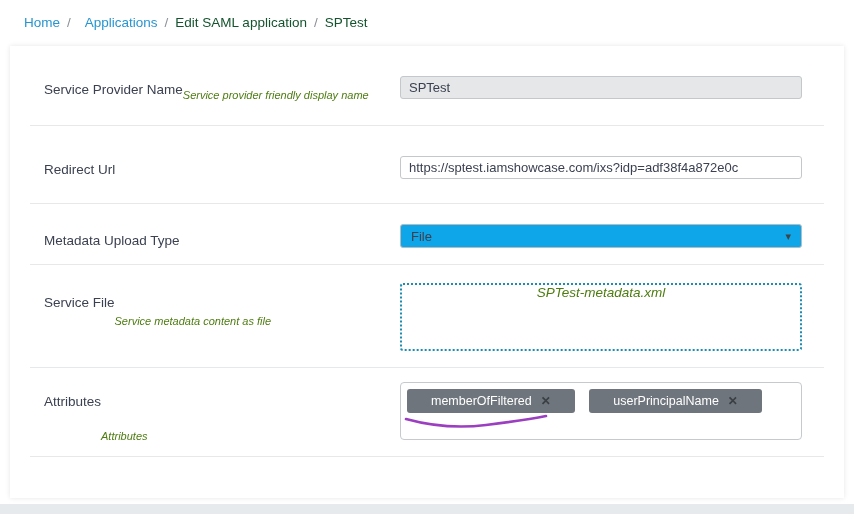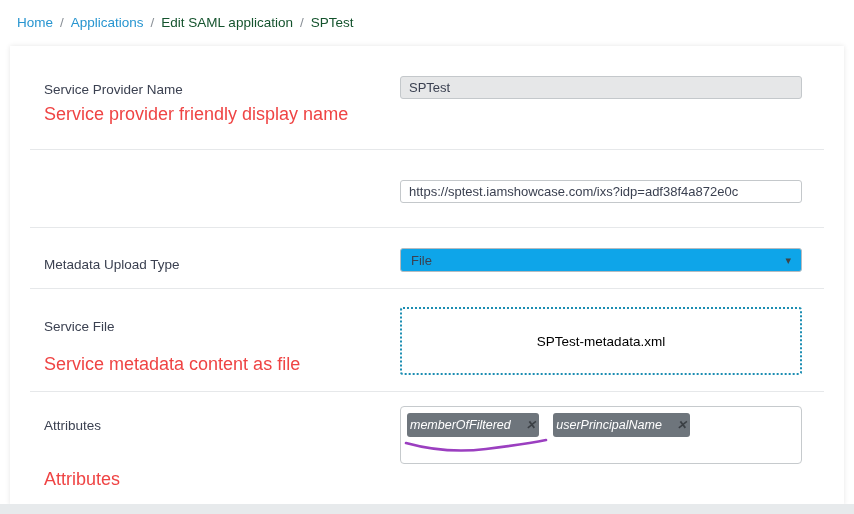--- a/index.html
+++ b/index.html
@@ -15,20 +15,21 @@
   
   .breadcrumb {
     padding: 15px 0 0 17px;
     font-size: 13.5px;
     height: 46px;
   }
   .breadcrumb a {
     color: #2795d0;
     text-decoration: none;
     cursor: pointer;
+    margin-left: 7px;
   }
   .breadcrumb .sep { color: #8a9097; margin: 0 7px; }
   .breadcrumb .current { color: #14532d; }
 
   
   .card {
     margin: 0 10px;
     background: #fff;
     box-shadow: 0 0 5px rgba(0,0,0,0.10);
     padding: 0 20px;
@@ -37,24 +38,24 @@
   .row {
     display: flex;
     align-items: flex-start;
     border-bottom: 1px solid #e6e8ea;
   }
   .labels {
     width: 370px;
     padding-left: 14px;
     flex: 0 0 370px;
     display: flex;
-    flex-direction: column;
+    flex-direction: row;
   }
   .label { font-size: 13.5px; color: #3b4151; }
-  .sublabel { font-size: 18px; color: #ef4444; margin-top: 7px; }
+  .sublabel { font-size: 11px; color: #4d7c0f; margin-top: 7px; font-style: italic; }
   .field { flex: 0 0 402px; width: 402px; position: relative; }
 
   
   .row-input { padding: 30px 0 24px; }
   .row-input .labels { padding-top: 6px; }
   .text-input {
     width: 100%;
     height: 23px;
     border: 1px solid #c4c8cb;
     border-radius: 3px;
@@ -88,51 +89,50 @@
   
   .row-metadata { padding: 18px 0 16px; }
   .row-metadata .labels { padding-top: 12px; }
   .row-metadata .sublabel { margin-top: 20px; }
   .dropzone {
     width: 100%;
     height: 68px;
     border: 2px dotted #1b8db2;
     border-radius: 3px;
     display: flex;
-    align-items: center;
     justify-content: center;
     font-size: 13.5px;
-    color: #000000;
+    color: #4d7c0f;
     cursor: pointer;
     background: #fff;
+    font-style: italic;
   }
 
   
   .row-attributes { padding: 14px 0 14px; }
   .row-attributes .labels { padding-top: 12px; }
   .row-attributes .sublabel { margin-top: 36px; }
   .chips-box {
     width: 100%;
     min-height: 58px;
     border: 1px solid #c6cacd;
     border-radius: 4px;
     background: #fff;
     padding: 6px;
   }
   .chip {
     display: inline-flex;
     align-items: center;
-    gap: 15px;
+    gap: 9px;
     background: #6e757c;
     color: #ffffff;
     font-size: 12.5px;
-    padding: 5px 3px;
+    padding: 5px 24px;
     border-radius: 3px;
     margin-right: 10px;
-    font-style: italic;
   }
   .chip-remove {
     color: #3a3f44;
     font-size: 12px;
     font-weight: bold;
     cursor: pointer;
     line-height: 1;
   }
   .annotation {
     position: absolute;
@@ -163,20 +163,21 @@
       <div class="label">Service Provider Name</div>
       <div class="sublabel">Service provider friendly display name</div>
     </div>
     <div class="field">
       <input class="text-input readonly" type="text" value="SPTest" style="">
     </div>
   </div>
 
   <div class="row row-input">
     <div class="labels">
+      <div class="label">Redirect Url</div>
     </div>
     <div class="field">
       <input class="text-input editable" type="text" value="https://sptest.iamshowcase.com/ixs?idp=adf38f4a872e0c" style="">
     </div>
   </div>
 
   <div class="row row-select">
     <div class="labels">
       <div class="label">Metadata Upload Type</div>
     </div>

